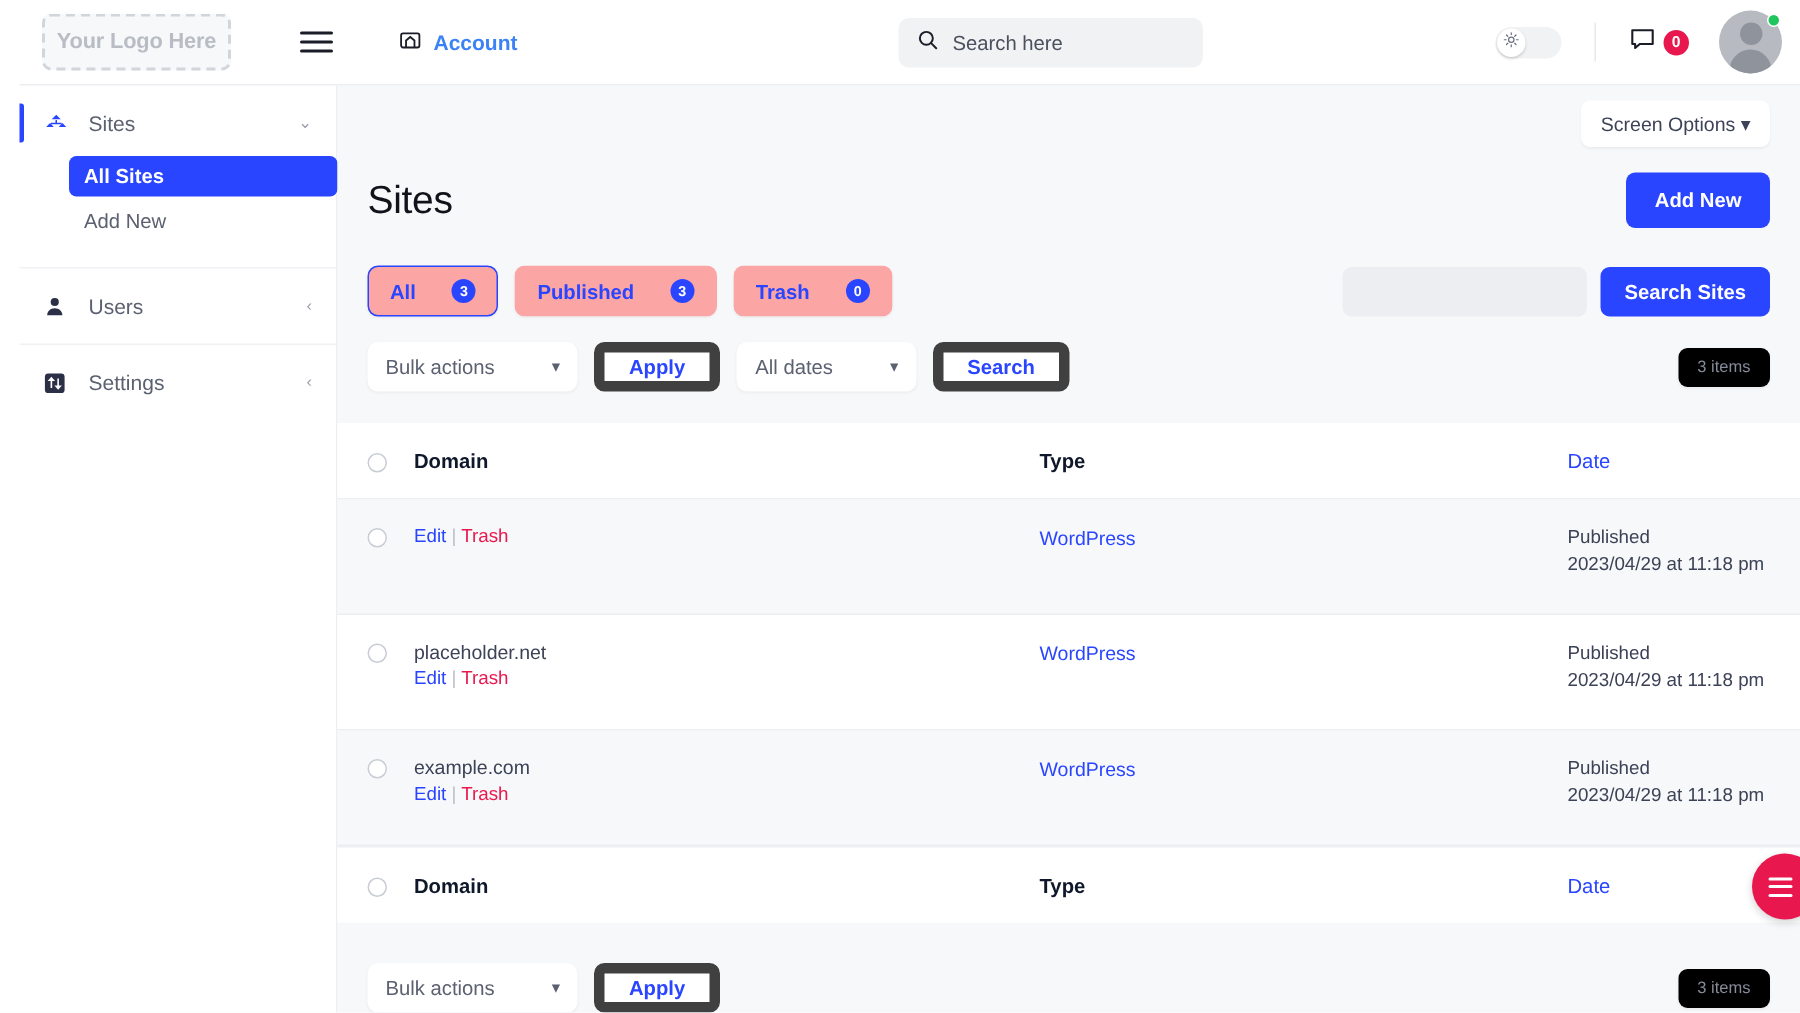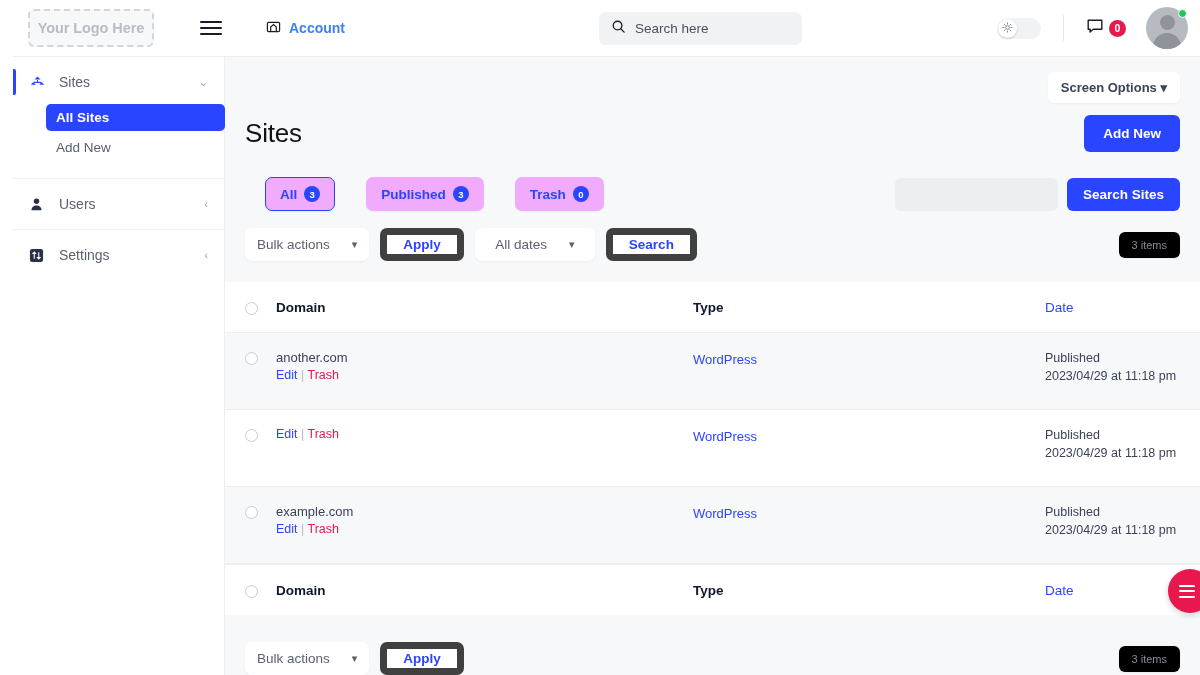--- a/index.html
+++ b/index.html
@@ -112,45 +112,44 @@
   }
   .sub-item.active { background: #2945ff; color: #ffffff; font-weight: 700; }
   .nav-spacer { height: 11px; }
   .nav-sep { height: 1px; background: #f0f1f4; margin: 6px 0; }
 
   
   .main {
     flex: 1; background: #f7f8f9; position: relative;
     display: flex; flex-direction: column; min-width: 0;
   }
-  .screen-opts-row { height: 46px; display: flex; justify-content: flex-end; align-items: flex-end; padding: 10px 20px 0 0; font-weight: bold; }
+  .screen-opts-row { height: 46px; display: flex; justify-content: flex-end; align-items: flex-start; padding: 10px 20px 0 0; }
   .screen-opts {
     background: #ffffff; border-radius: 6px; padding: 8px 13px;
     font-size: 13px; color: #3c4257; cursor: pointer;
     box-shadow: 0 1px 2px rgba(16,24,40,.05);
   }
   .page-head {
     display: flex; align-items: center; justify-content: space-between;
     padding: 12px 20px 0 20px;
   }
   .page-title { font-size: 26px; font-weight: 400; color: #11131a; letter-spacing: -0.2px; }
   .btn-primary {
     background: #2945ff; color: #fff; border: none; border-radius: 6px;
     padding: 11px 19px; font-size: 13.5px; font-weight: 700; cursor: pointer;
     font-family: inherit;
   }
   .filters-row {
     display: flex; align-items: center; padding: 25px 20px 0 20px; gap: 11px;
   }
   .pill {
-    background: #f0abfc; border: 1px solid transparent; border-radius: 7px;
+    background: #fca5a5; border: 1px solid transparent; border-radius: 7px;
     padding: 8px 14px; font-size: 13.5px; color: #2945ff; font-weight: 700;
-    display: flex; align-items: center; gap: 7px; cursor: pointer;
+    display: flex; align-items: center; gap: 24px; cursor: pointer;
     box-shadow: 0 1px 2px rgba(16,24,40,.05);
-    margin-left: 20px;
   }
   .pill.active { border-color: #2945ff; }
   .pill-badge {
     min-width: 16px; height: 16px; border-radius: 50%; background: #2945ff;
     color: #fff; font-size: 9.5px; font-weight: 700;
     display: flex; align-items: center; justify-content: center; padding: 0 3px;
   }
   .search-group { margin-left: auto; display: flex; align-items: center; gap: 0; }
   .search-input {
     width: 163px; height: 33px; background: #eceef1; border: none;
@@ -160,23 +159,23 @@
   .btn-search {
     background: #2945ff; color: #fff; border: none; border-radius: 6px;
     height: 33px; padding: 0 16px; font-size: 13.5px; font-weight: 700;
     cursor: pointer; font-family: inherit; margin-left: 9px;
   }
   .actions-row {
     display: flex; align-items: center; padding: 17px 20px 0 20px; gap: 11px;
   }
   .select-box {
     background: #ffffff; border-radius: 7px; height: 33px; min-width: 120px;
-    display: flex; align-items: center; justify-content: center;
+    display: flex; align-items: center; justify-content: flex-end;
     padding: 0 12px; font-size: 13.5px; color: #5b6170; cursor: pointer;
-    box-shadow: 0 1px 2px rgba(16,24,40,.05); gap: 22px;
+    box-shadow: 0 1px 2px rgba(16,24,40,.05); gap: 38px;
   }
   .select-box .chev { color: #5b6170; font-size: 11px; }
   .btn-outline {
     background: #ffffff; color: #2945ff; border: 7px solid #404040;
     border-radius: 7px; height: 33px; padding: 0 16px;
     font-size: 13.5px; font-weight: 700; cursor: pointer; font-family: inherit;
   }
   .items-count {
     margin-left: auto; background: #000000; border-radius: 6px;
     padding: 7px 13px; font-size: 11px; color: #7c8architecture; color: #858b99;
@@ -413,41 +412,41 @@
           <div class="c-domain th">Domain</div>
           <div class="c-type th">Type</div>
           <div class="c-date th link">Date</div>
         </div>
 
         <div class="trow data">
           <div class="c-check">
             <div class="checkbox"></div>
           </div>
           <div class="c-domain">
-            <div class="domain-name">another.com</div>
             <div class="row-actions">
               <a class="a-edit">Edit</a>
               <span>|</span>
               <a class="a-trash">Trash</a>
             </div>
           </div>
           <div class="c-type">
             <span class="type-link">WordPress</span>
           </div>
           <div class="c-date date-cell">
             <div>Published</div>
             <div>2023/04/29 at 11:18 pm</div>
           </div>
         </div>
 
         <div class="trow data alt">
           <div class="c-check">
             <div class="checkbox"></div>
           </div>
           <div class="c-domain">
+            <div class="domain-name">placeholder.net</div>
             <div class="row-actions">
               <a class="a-edit">Edit</a>
               <span>|</span>
               <a class="a-trash">Trash</a>
             </div>
           </div>
           <div class="c-type">
             <span class="type-link">WordPress</span>
           </div>
           <div class="c-date date-cell">

